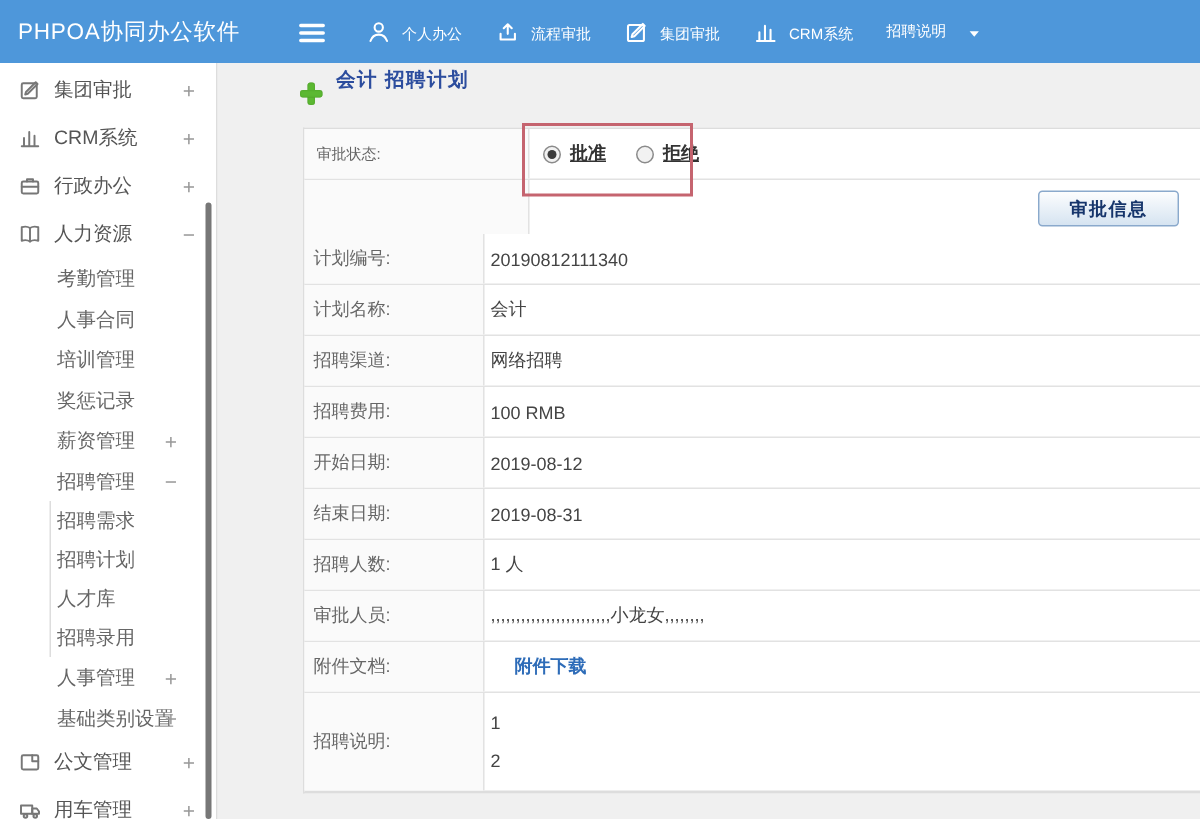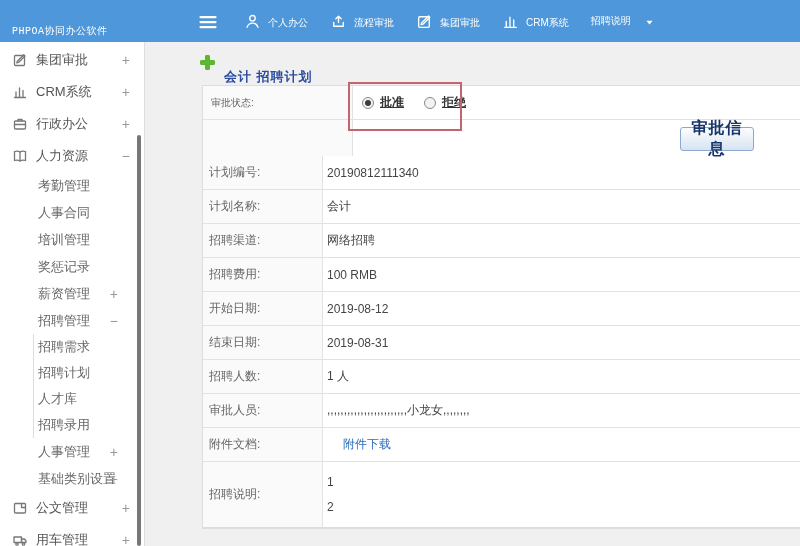--- a/index.html
+++ b/index.html
@@ -2,21 +2,21 @@
 <html style="--header-blue: #4e97da; --title-navy: #2c4d9e; --highlight-red: #c5646f; --link-blue: #2e6cb8; --plus-green: #5cb832;"><head>
 <meta charset="utf-8">
 <style>
   html,body{margin:0;padding:0;background:#fff;}
   .page{position:relative;width:800px;height:546px;overflow:hidden;
         font-family:"Liberation Sans","DejaVu Sans",sans-serif;background:#f0f0f0;}
 
   
   .header{position:absolute;left:0;top:0;width:800px;height:42px;
           background:var(--header-blue);color:#fff;}
-  .logo{position:absolute;left:12px;top:24px;font-size:10px;letter-spacing:.5px;font-family:Liberation Mono, monospace;}
+  .logo{position:absolute;left:12px;top:12px;font-size:15px;letter-spacing:.5px;}
   .hamburger{position:absolute;left:198px;top:12px;width:20px;height:18px;color:#fff;cursor:pointer;}
   .top-nav{position:absolute;left:244px;top:0;height:42px;display:flex;align-items:center;gap:22px;}
   .nav-item{display:flex;align-items:flex-end;gap:7px;font-size:10px;cursor:pointer;white-space:nowrap;}
   .n-icon{width:17px;height:17px;display:inline-flex;color:#fff;}
   .n-icon svg{width:100%;height:100%;}
   .caret{width:11px;height:11px;margin-left:6px;}
 
   
   .sidebar{position:absolute;left:0;top:42px;width:145px;height:504px;background:#fff;
            border-right:1px solid #ddd;box-sizing:border-box;padding-top:2px;}
@@ -35,55 +35,55 @@
                 background:#777;border-radius:2px;cursor:pointer;}
 
   
   .main{position:absolute;left:146px;top:42px;width:654px;height:504px;
         background:#f0f0f0;overflow:hidden;}
   .plus-icon{position:absolute;left:54px;top:13px;width:15px;height:15px;}
   .plus-icon::before{content:"";position:absolute;left:5px;top:0;width:5px;height:15px;
         background:var(--plus-green);border-radius:2px;box-shadow:inset 0 0 1px #3f8c1e;}
   .plus-icon::after{content:"";position:absolute;left:0;top:5px;width:15px;height:5px;
         background:var(--plus-green);border-radius:2px;box-shadow:inset 0 0 1px #3f8c1e;}
-  .page-title{position:absolute;left:78px;top:26px;font-size:13px;font-weight:bold;
+  .page-title{position:absolute;left:78px;top:2px;font-size:13px;font-weight:bold;
         color:var(--title-navy);letter-spacing:1px;}
 
   .appr-table{position:absolute;left:56px;top:43px;width:640px;background:#fff;
         border:1px solid #ddd;border-right:none;}
   .a-row1{display:flex;height:33px;border-bottom:1px solid #e2e2e2;}
   .a-row2{display:flex;height:36px;}
   .a-label{width:150px;flex:0 0 150px;background:#fafafa;border-right:1px solid #e2e2e2;
         display:flex;align-items:center;padding-left:8px;color:#666;font-size:10px;box-sizing:border-box;}
   .a-value{flex:1;display:flex;align-items:center;padding-left:9px;}
   .radio-opt{display:flex;align-items:center;cursor:pointer;}
   .radio-opt + .radio-opt{margin-left:20px;}
   .radio{width:12px;height:12px;border:1px solid #8a8a8a;border-radius:50%;
         background:#f2f2f2;position:relative;display:inline-block;box-sizing:border-box;}
   .radio.checked::after{content:"";position:absolute;left:2px;top:2px;width:6px;height:6px;
         background:#3c3c3c;border-radius:50%;}
   .radio-lbl{margin-left:6px;font-size:12px;font-weight:bold;color:#333;text-decoration:underline;}
   .red-box{position:absolute;left:202px;top:40px;width:110px;height:45px;
         border:2px solid var(--highlight-red);z-index:5;pointer-events:none;}
-  .appr-btn{position:absolute;left:534px;top:85px;width:74px;height:24px;z-index:6;
+  .appr-btn{position:absolute;left:546px;top:85px;width:94px;height:24px;z-index:6;
         background:linear-gradient(#fcfdfe,#d6e4f1);border:1px solid #8aa9cc;border-radius:3px;
-        color:#16356b;font-weight:bold;font-size:16px;font-family:inherit;cursor:pointer;
+        color:#16356b;font-weight:bold;font-size:12px;font-family:inherit;cursor:pointer;
         display:flex;align-items:center;justify-content:center;letter-spacing:1px;}
 
   .detail-table{position:absolute;left:56px;top:114px;width:640px;background:#fff;
         border:1px solid #ddd;border-top:none;border-right:none;}
   .t-row{display:flex;height:33px;border-bottom:1px solid #e2e2e2;}
   .t-row:last-child{border-bottom:1px solid #ddd;}
   .t-row.tall{height:65px;}
   .t-label{width:120px;flex:0 0 120px;background:#fafafa;border-right:1px solid #e2e2e2;
         display:flex;align-items:center;padding-left:6px;color:#666;font-size:12px;box-sizing:border-box;}
   .t-value{flex:1;display:flex;align-items:center;padding-left:4px;color:#444;font-size:12px;}
   .t-value.multi{flex-direction:column;align-items:flex-start;justify-content:center;}
   .t-value.multi div{line-height:25px;}
-  .dl-link{color:var(--link-blue);font-weight:normal;text-decoration:none;cursor:pointer;padding-left:16px;}
+  .dl-link{color:var(--link-blue);font-weight:bold;text-decoration:none;cursor:pointer;padding-left:16px;}
 </style>
 </head>
 <body>
 
 <div class="page">
 
   <div class="header">
     <div class="logo">PHPOA协同办公软件</div>
     <div class="hamburger"><svg viewBox="0 0 16 16" fill="none" stroke="currentColor" stroke-width="1.3" stroke-linecap="round" stroke-linejoin="round">
           <path d="M2 4h12M2 8h12M2 12h12" stroke-width="1.8"></path>

